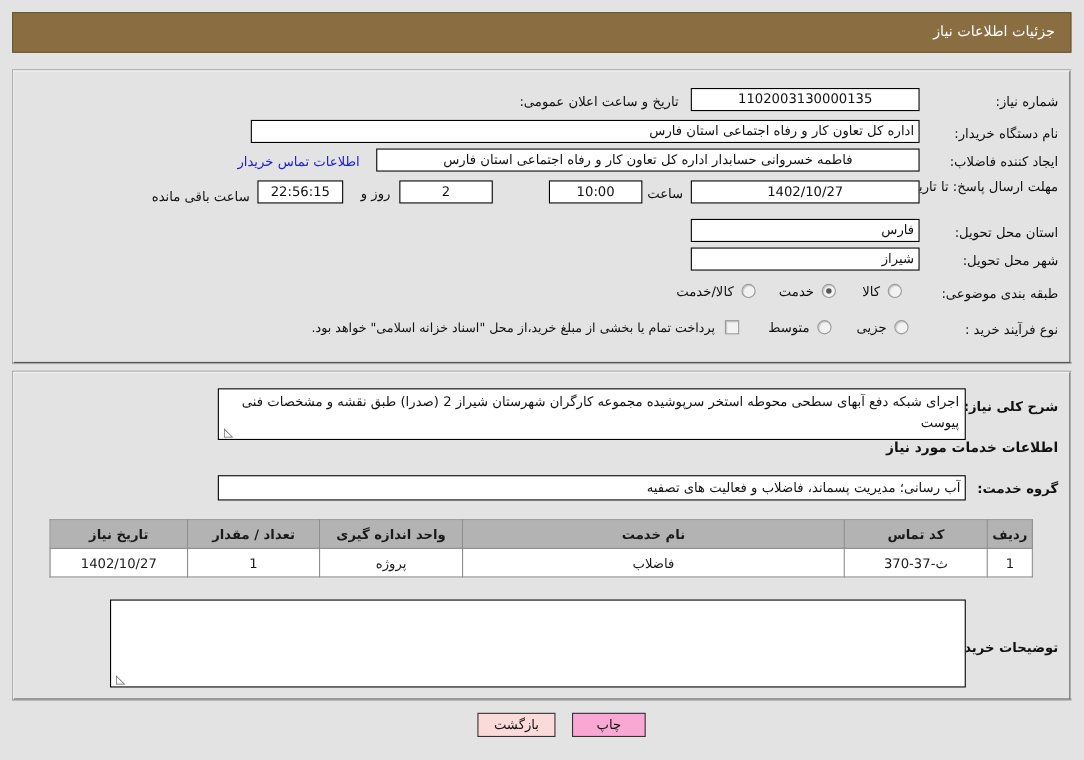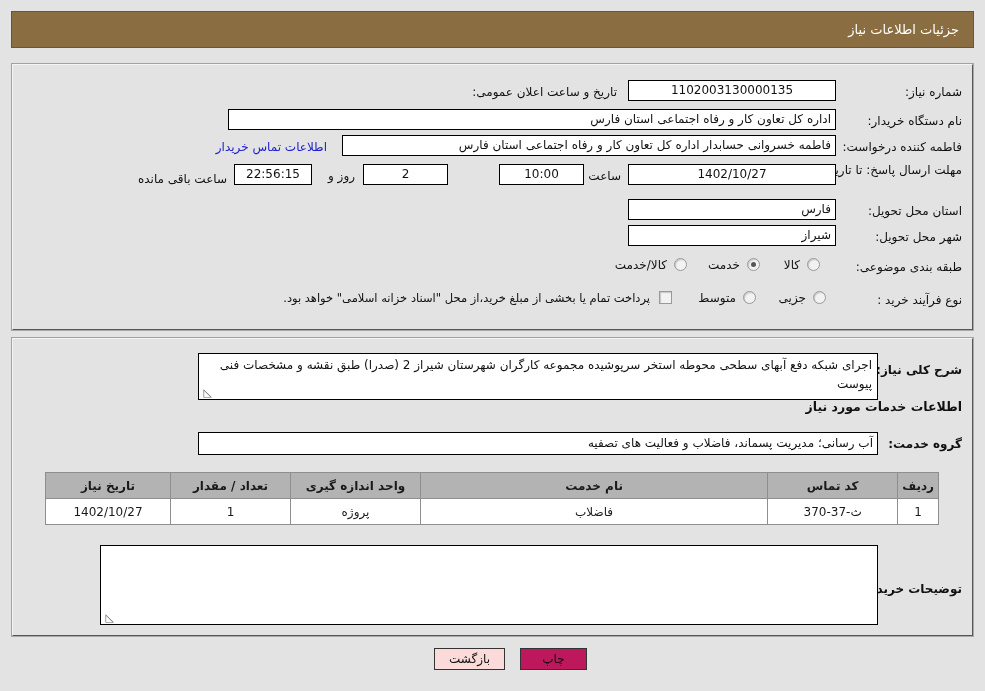--- a/index.html
+++ b/index.html
@@ -217,21 +217,21 @@
   .btn {
     position: absolute;
     height: 22px;
     line-height: 20px;
     font-size: 12px;
     text-align: center;
     border: 1px solid #333;
     cursor: pointer;
     color: #111;
   }
-  .btn-print  { background: #be185d; }
+  .btn-print  { background: #f9a8d4; }
   .btn-back   { background: #fbdada; text-align: center; }
 </style>
 </head>
 <body>
 
 <div class="watermark">
   <div class="wm-shield"></div>
   <div class="wm-inner">AriaTender.net</div>
 </div>
 
@@ -242,22 +242,22 @@
 <div class="panel" id="panel-top">
 
   <div class="lbl" style="right:10px; top:20px; width:110px;">شماره نیاز:</div>
   <div class="fld" style="right:136px; top:15px; width:208px;">1102003130000135</div>
 
   <div class="lbl" style="right:355px; top:20px;">تاریخ و ساعت اعلان عمومی:</div>
 
   <div class="lbl" style="right:10px; top:49px; width:110px;">نام دستگاه خریدار:</div>
   <div class="fld right" style="right:136px; top:44px; width:608px;">اداره کل تعاون  کار و رفاه اجتماعی استان فارس</div>
 
-  <div class="lbl" style="right:10px; top:75px; width:118px;">فاطمه کننده درخواست:</div>
-  <div class="fld right" style="right:136px; top:70px; width:494px;">فاطمه خسروانی حسابدار اداره کل تعاون  کار و رفاه اجتماعی استان فارس</div>
+  <div class="lbl" style="right:10px; top:75px; width:118px;">ایجاد کننده فاضلاب:</div>
+  <div class="fld right" style="right:136px; top:70px; width:494px;text-align:center;">فاطمه خسروانی حسابدار اداره کل تعاون  کار و رفاه اجتماعی استان فارس</div>
   <div class="link" style="right:645px; top:75px;">اطلاعات تماس خریدار</div>
 
   <div class="lbl" style="right:10px; top:98px; width:118px; text-align:right;">مهلت ارسال پاسخ: تا تاریخ:</div>
   <div class="fld" style="right:136px; top:99px; width:208px;">1402/10/27</div>
   <div class="lbl" style="right:351px; top:104px;">ساعت</div>
   <div class="fld" style="right:388px; top:99px; width:85px;">10:00</div>
   <div class="fld" style="right:524px; top:99px; width:85px;">2</div>
   <div class="lbl" style="right:617px; top:104px;">روز و</div>
   <div class="fld yellow" style="right:660px; top:99px; width:78px;">22:56:15</div>
   <div class="lbl" style="right:745px; top:107px;">ساعت باقی مانده</div>

